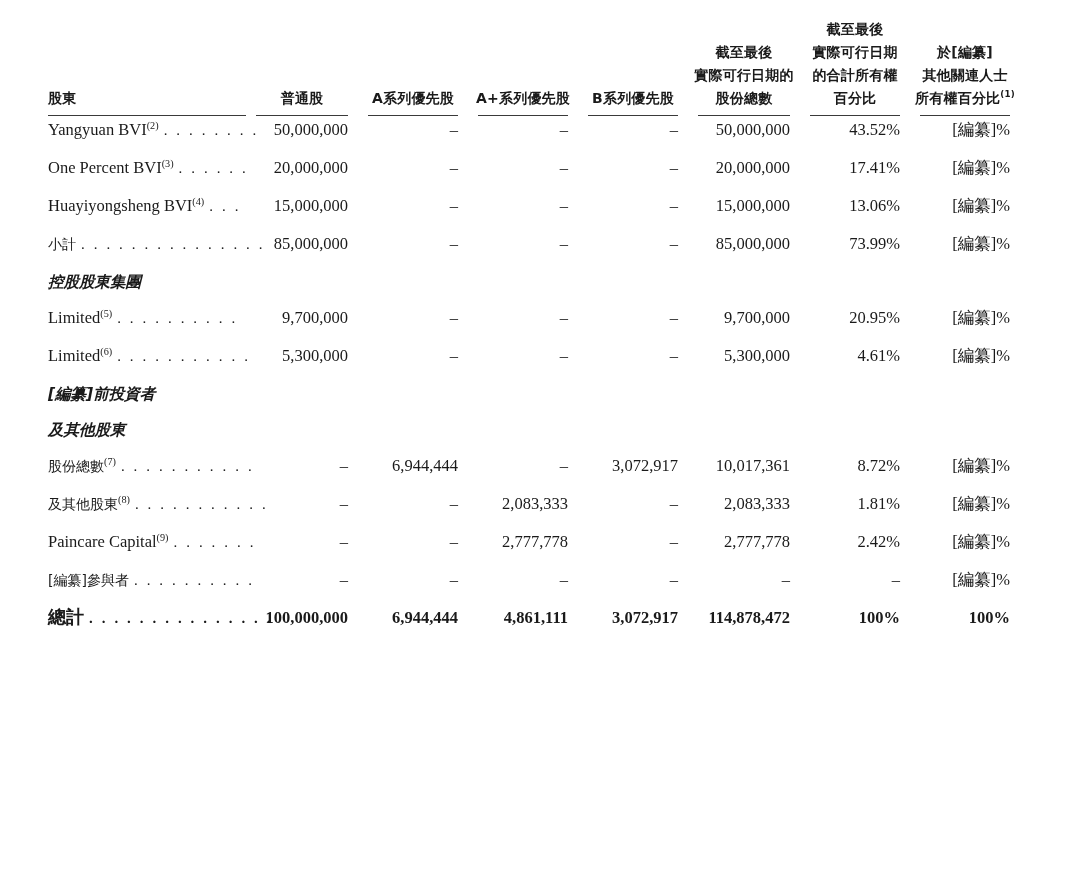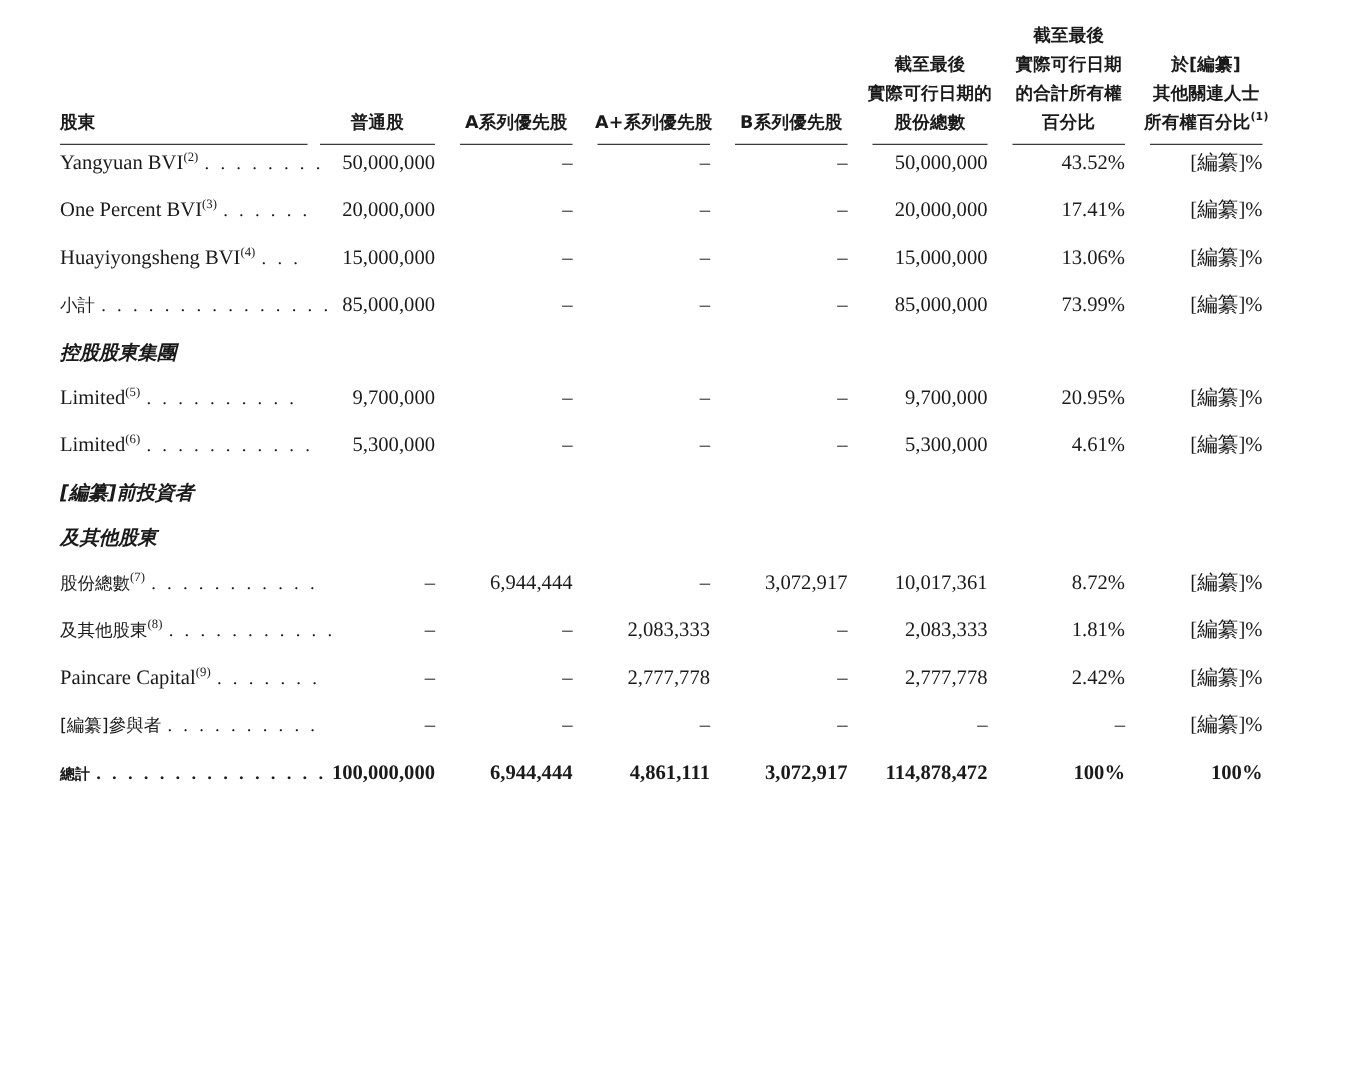--- a/index.html
+++ b/index.html
@@ -119,21 +119,21 @@
   }
   .indent-1 { padding-left: 30px; margin-left: 42px; }
   .indent-2 { padding-left: 22px; }
 
   .cjk {
     font-family: "DejaVu Sans", "Liberation Sans", sans-serif;
     font-size: 14px;
   }
   .cjk-b {
     font-family: Liberation Sans, sans-serif;
-    font-size: 12px;
+    font-size: 18px;
     font-weight: 700;
   }
 
   tr.total-row td {
     font-weight: 700;
   }
 
   .dash { letter-spacing: 0; }
 </style>
 </head>

